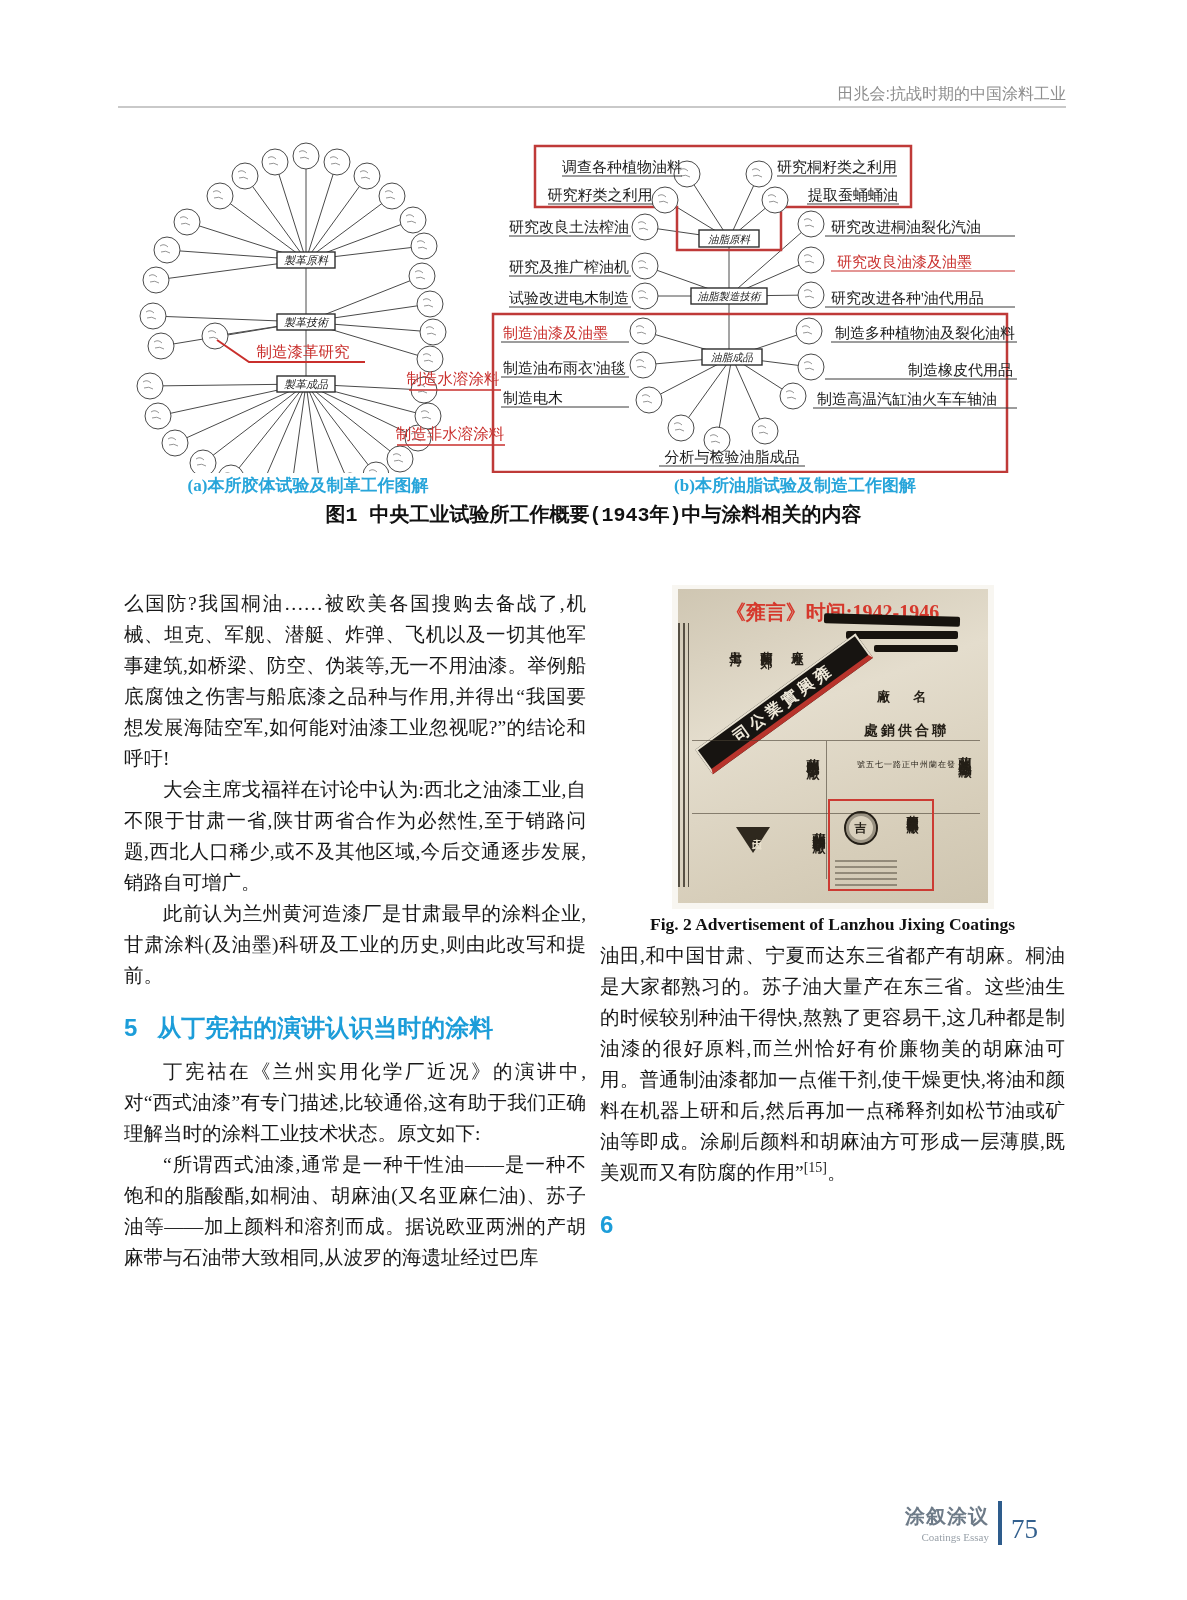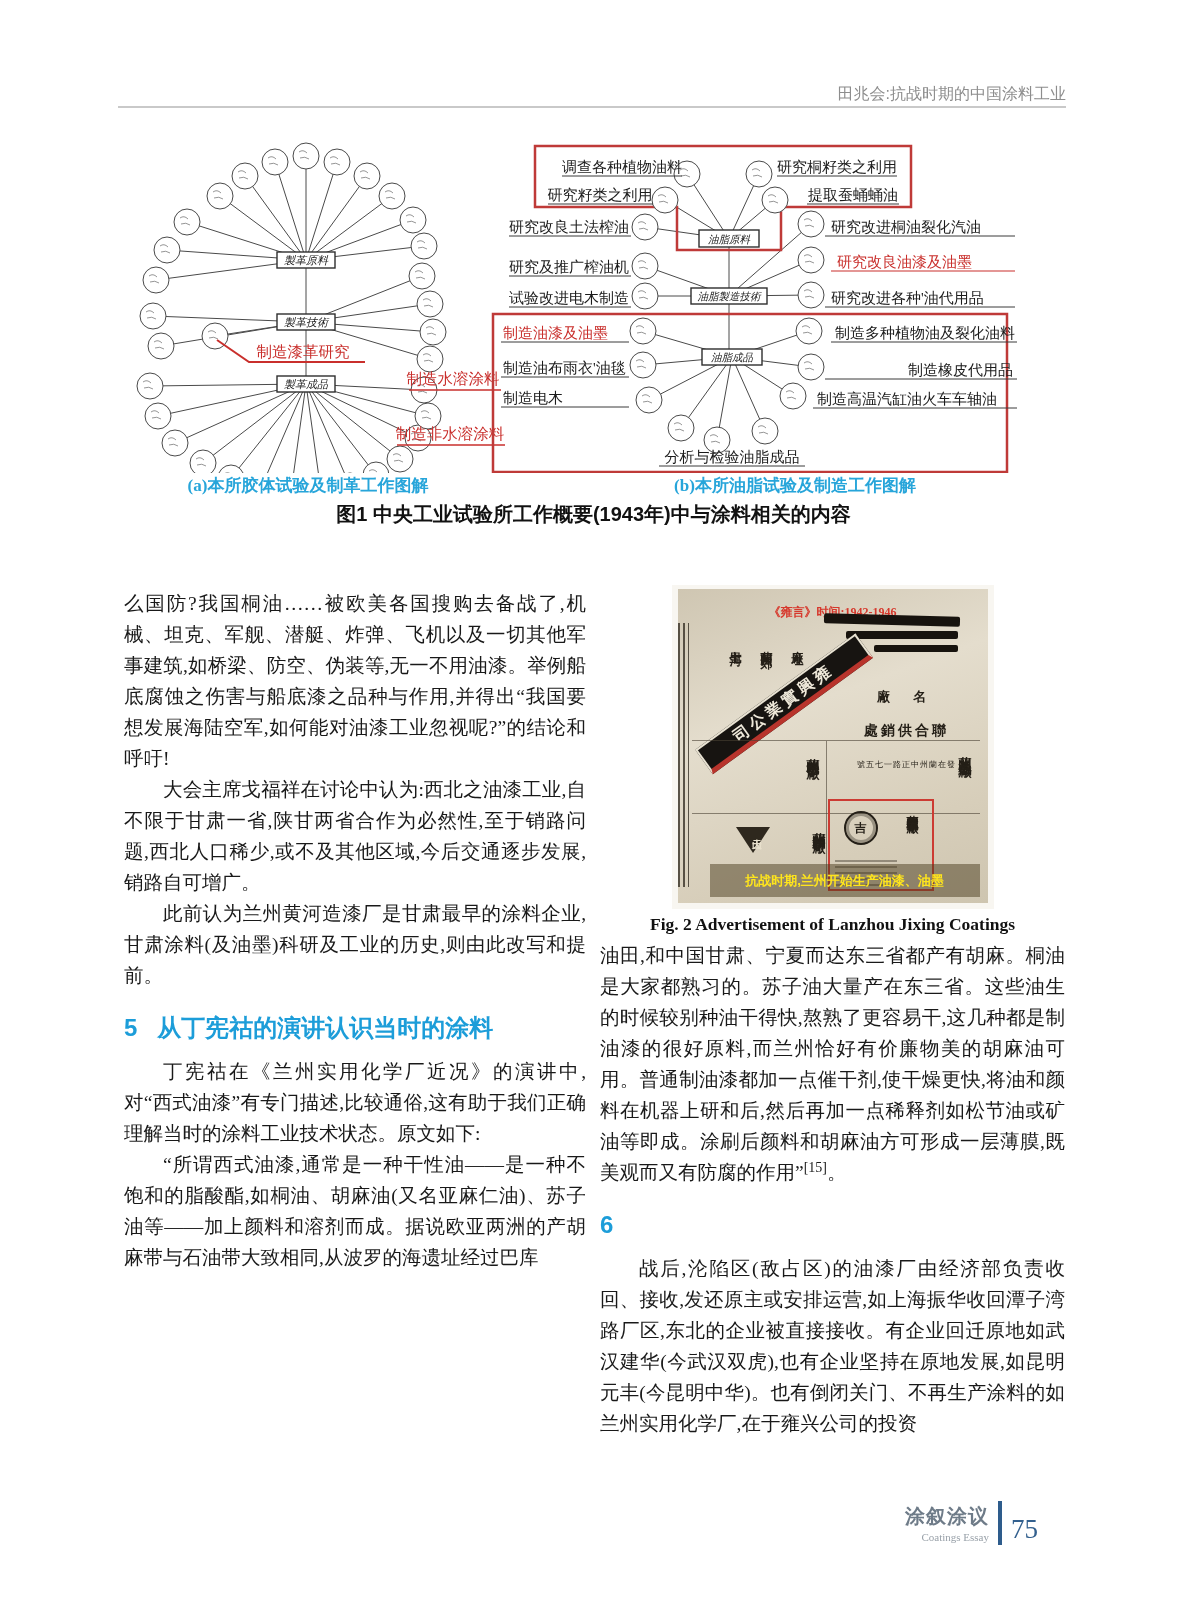--- a/index.html
+++ b/index.html
@@ -10,40 +10,40 @@
             font-family:"Liberation Sans","DejaVu Sans",sans-serif;font-size:16px;color:#8d8d8d;}
   .head-rule{position:absolute;top:106px;left:118px;width:948px;height:2px;background:#c9c9c9;}
   
   .fig1{position:absolute;top:128px;left:125px;width:955px;height:345px;}
   .fig1 svg{display:block;}
   .cap-ab{position:absolute;top:474px;font-size:17px;font-weight:bold;color:#27a5da;
           font-family:"Liberation Serif","DejaVu Serif",serif;}
   .cap-a{left:158px;width:300px;text-align:center;}
   .cap-b{left:640px;width:310px;text-align:center;}
   .fig1-title-cn{position:absolute;top:501px;left:0;width:1187px;text-align:center;
-      font-family:Liberation Sans, sans-serif;font-weight:bold;font-size:20px;color:#111;}
+      font-family:Liberation Mono, monospace;font-weight:bold;font-size:20px;color:#111;}
   .fig1-title-en{position:absolute;top:528px;left:0;width:1187px;text-align:center;
       font-family:"Liberation Serif","DejaVu Serif",serif;font-weight:bold;font-size:19px;color:#111;}
   
   .col{position:absolute;font-size:19.5px;line-height:31px;text-align:justify;color:#191919;}
   .col p{margin:0;}
   .ind{text-indent:2em;}
   .col-l{top:588px;left:124px;width:462px;}
   .col-r{top:585px;left:600px;width:465px;}
   .en-it{font-style:italic;font-family:"Liberation Serif",serif;}
   sup.ref{font-size:14px;line-height:0;vertical-align:super;}
   .sec-h{display:flex;align-items:baseline;gap:20px;color:#1c9dd9;font-weight:bold;font-size:24px;
          font-family:"Liberation Sans","DejaVu Sans",sans-serif;margin:22px 0 13px 0;line-height:30px;}
   
   .fig2{width:318px;height:320px;margin:0 auto;background:#f8f6f1;padding:2px;position:relative;}
   .f2-paper{position:absolute;inset:4px 6px 6px 6px;
      background:linear-gradient(160deg,#cfc6b2,#e4ddcd 38%,#d7ceba 75%,#cec5b0);
      overflow:hidden;}
   .f2-note-top{position:absolute;top:8px;left:0;right:0;text-align:center;color:#d6382c;
-     font-weight:bold;font-size:12px;font-family:"Liberation Serif",serif;}
+     font-weight:bold;font-size:20px;font-family:"Liberation Serif",serif;}
   .f2-binding{position:absolute;left:0;top:34px;bottom:16px;width:11px;
      background:repeating-linear-gradient(90deg,#2c261c 0 2px,transparent 2px 5px);opacity:.75;}
   .f2-smudge{position:absolute;background:#17130e;border-radius:2px;}
   .s1{left:146px;top:26px;width:136px;height:10px;transform:rotate(1.5deg);}
   .s2{left:168px;top:42px;width:112px;height:8px;}
   .s3{left:196px;top:56px;width:84px;height:7px;}
   .f2-address{position:absolute;left:42px;top:52px;height:96px;writing-mode:vertical-rl;
      white-space:pre-line;font-size:12px;letter-spacing:2px;color:#241f17;font-weight:bold;}
   .f2-banner{position:absolute;left:26px;top:158px;width:198px;height:30px;background:#171411;
      transform:rotate(-36deg);transform-origin:0 50%;display:flex;align-items:center;justify-content:center;
@@ -299,32 +299,30 @@
         <div class="f2-tri"></div>
         <div class="f2-tianshan">天山</div>
         <div class="f2-sec f2-flour">蘭州麵粉廠</div>
         <div class="f2-redbox">
           <div class="f2-logo">
               <span>吉</span>
             </div>
           <div class="f2-chem">蘭州實用化學廠</div>
           <div class="f2-rtiny"></div>
         </div>
-        <div class="f2-note-bottom">抗战时期,兰州开始生产油漆、油墨</div>
       </div>
     </div>
 
     <p class="fig2-cap-en">Fig. 2  Advertisement of Lanzhou Jixing Coatings</p>
 
     <p class="after-fig"><span>油田,和中国甘肃、宁夏而达东三省都产有胡麻。桐油是大家都熟习的。苏子油大量产在东三省。这些油生的时候较别种油干得快,熬熟了更容易干,这几种都是制油漆的很好原料,而兰州恰好有价廉物美的胡麻油可用。普通制油漆都加一点催干剂,使干燥更快,将油和颜料在机器上研和后,然后再加一点稀释剂如松节油或矿油等即成。涂刷后颜料和胡麻油方可形成一层薄膜,既美观而又有防腐的作用”</span><sup class="ref">[15]</sup><span>。</span></p>
 
     <div class="sec-h">
       <span>6</span>
     </div>
-    <p class="ind">战后,沦陷区(敌占区)的油漆厂由经济部负责收回、接收,发还原主或安排运营,如上海振华收回潭子湾路厂区,东北的企业被直接接收。有企业回迁原地如武汉建华(今武汉双虎),也有企业坚持在原地发展,如昆明元丰(今昆明中华)。也有倒闭关门、不再生产涂料的如兰州实用化学厂,在于雍兴公司的投资</p>
   </div>
 
   <div class="footer">
     <div class="foot-cn-wrap">
       <div class="foot-cn">涂叙涂议</div>
       <div class="foot-en">Coatings Essay</div>
     </div>
     <div class="foot-bar"></div>
     <div class="foot-no">75</div>
   </div>

